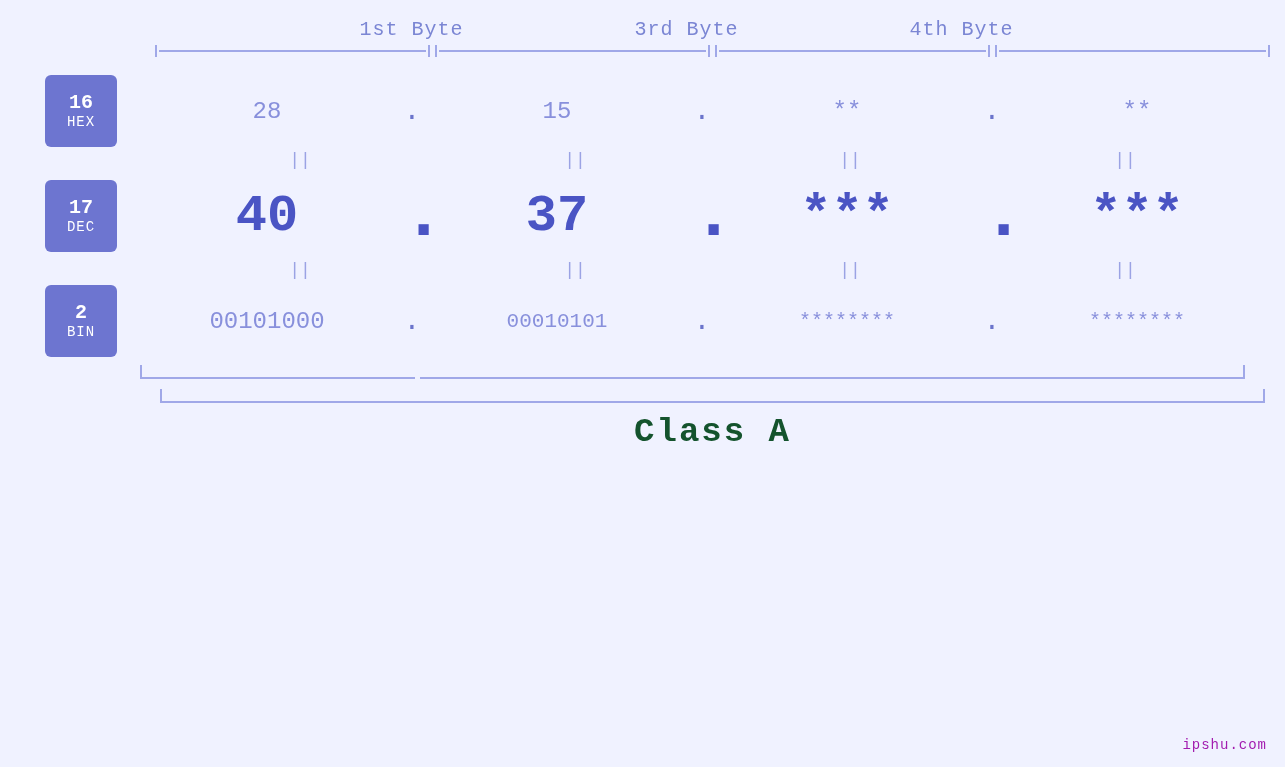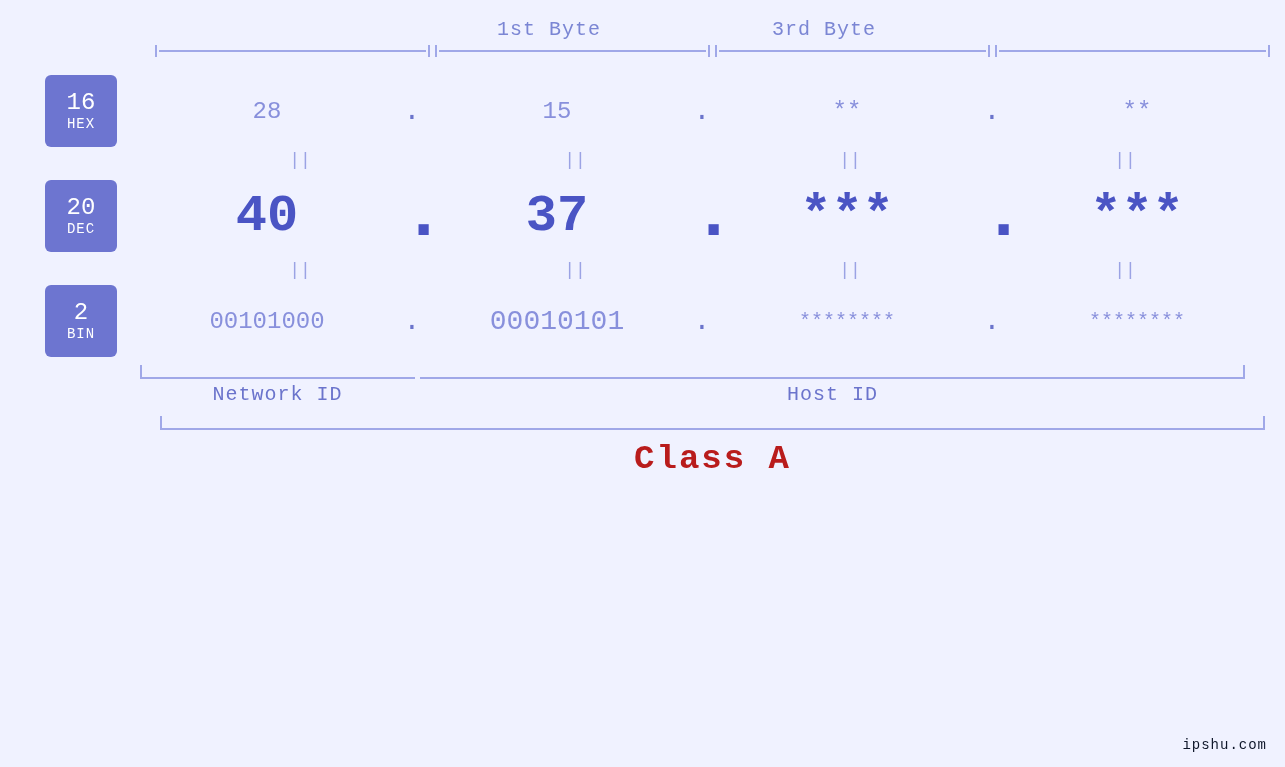--- a/index.html
+++ b/index.html
@@ -89,22 +89,22 @@
       border-radius: 6px;
       display: flex;
       flex-direction: column;
       align-items: center;
       justify-content: center;
       color: white;
       flex-shrink: 0;
     }
 
     .badge-number {
-      font-size: 24px;
-      font-weight: normal;
+      font-size: 20px;
+      font-weight: bold;
       line-height: 1.1;
     }
 
     .badge-label {
       font-size: 14px;
       font-weight: normal;
       letter-spacing: 1px;
     }
 
     
@@ -170,33 +170,34 @@
       font-size: 18px;
       line-height: 1;
       padding: 2px 0;
     }
 
     
     .watermark {
       position: absolute;
       bottom: 14px;
       right: 18px;
-      color: #0f172a;
+      color: #a21caf;
       font-size: 14px;
       letter-spacing: 1px;
     }
   </style>
 </head>
 <body>
 
 <div class="container">
 
   <div class="byte-headers">
     <div class="byte-header">1st Byte</div>
     <div class="byte-header">3rd Byte</div>
+    <div class="byte-header">4th Byte</div>
   </div>
 
   <div class="bracket-row">
     <div class="bracket">
       <div class="bracket-end-left"></div>
       <div class="bracket-line"></div>
       <div class="bracket-end-right"></div>
     </div>
     <div style="width:5px"></div>
     <div class="bracket">
@@ -247,21 +248,21 @@
   <div class="eq-row" style="margin-top:2px;">
     <div class="eq-cell">||</div>
     <div class="eq-cell">||</div>
     <div class="eq-cell">||</div>
     <div class="eq-cell">||</div>
   </div>
 
   <div class="data-row" style="margin-top: 4px;">
     <div style="margin-left: 45px;">
       <div class="badge">
-        <span class="badge-number">20</span>
+        <span class="badge-number">17</span>
         <span class="badge-label">DEC</span>
       </div>
     </div>
     <div class="values">
       <div class="byte-cell">
         <span class="byte-value large">40</span>
       </div>
       <span class="dot large">.</span>
       <div class="byte-cell">
         <span class="byte-value large">37</span>
@@ -290,21 +291,21 @@
         <span class="badge-number">2</span>
         <span class="badge-label">BIN</span>
       </div>
     </div>
     <div class="values">
       <div class="byte-cell">
         <span class="byte-value medium" style="font-size:24px;">00101000</span>
       </div>
       <span class="dot">.</span>
       <div class="byte-cell">
-        <span class="byte-value medium" style="font-size:28px;">00010101</span>
+        <span class="byte-value medium" style="font-size:21px;">00010101</span>
       </div>
       <span class="dot">.</span>
       <div class="byte-cell">
         <span class="byte-value medium" style="font-size:20px;">********</span>
       </div>
       <span class="dot">.</span>
       <div class="byte-cell">
         <span class="byte-value medium" style="font-size:20px;">********</span>
       </div>
     </div>
@@ -312,27 +313,22 @@
 
   <div style="display:flex; padding-left:140px; width:100%; margin-top:8px;">
 
     <div style="width:275px; border-bottom:2px solid #a0a8e8; border-left:2px solid #a0a8e8; height:14px;"></div>
 
     <div style="width:5px;"></div>
 
     <div style="width:825px; border-bottom:2px solid #a0a8e8; border-right:2px solid #a0a8e8; height:14px;"></div>
   </div>
 
-  <div style="display:flex; padding-left:140px; width:100%; margin-top:4px;">
-    <div style="width:275px; text-align:center; color:#6b74cc; font-size:20px; letter-spacing:1px;">Network ID</div>
-    <div style="width:5px;"></div>
-    <div style="width:825px; text-align:center; color:#6b74cc; font-size:20px; letter-spacing:1px;">Host ID</div>
-  </div>
 
   <div style="width:1105px; margin-left:140px; border-bottom:2px solid #a0a8e8; border-left:2px solid #a0a8e8; border-right:2px solid #a0a8e8; height:14px; margin-top:10px;"></div>
 
   <div style="margin-top:10px; text-align:center; width:100%;">
-    <span style="color:#b91c1c; font-size:34px; font-weight:bold; letter-spacing:2px; margin-left:140px;">Class A</span>
+    <span style="color:#14532d; font-size:34px; font-weight:bold; letter-spacing:2px; margin-left:140px;">Class A</span>
   </div>
 
   <div class="watermark">ipshu.com</div>
 
 </div>
 
 </body></html>

